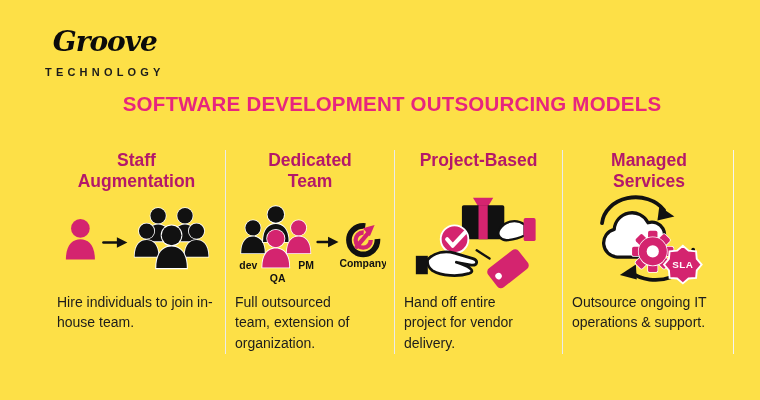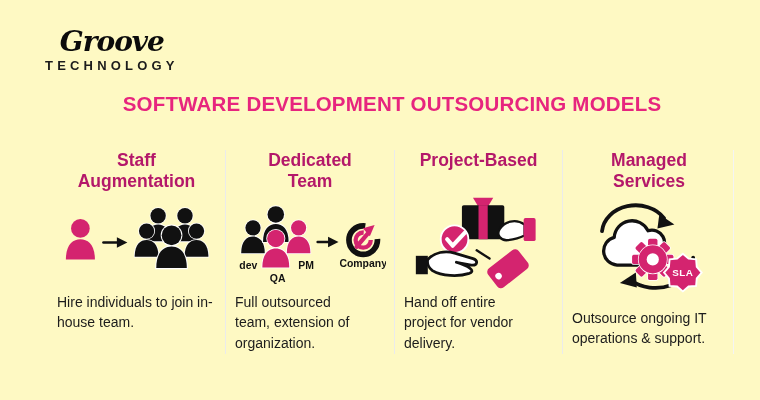--- a/index.html
+++ b/index.html
@@ -1,33 +1,33 @@
 <!DOCTYPE html>
 <html><head>
 <meta charset="utf-8">
 <style>
   html,body{margin:0;padding:0;background:#fff;}
-  .canvas{position:relative;width:760px;height:400px;background:#fef9c3;overflow:hidden;
+  .canvas{position:relative;width:760px;height:400px;background:#fde047;overflow:hidden;
           font-family:"Liberation Sans",sans-serif;}
   
   .logo{position:absolute;left:45px;top:28px;text-align:center;}
   .logo-main{font-family:"DejaVu Serif",serif;font-style:italic;font-weight:bold;
              font-size:28px;color:#0b0b0b;line-height:1;letter-spacing:-1px;}
-  .logo-sub{font-size:13px;font-weight:600;letter-spacing:4.2px;color:#1c1c1c;margin-top:2px;}
+  .logo-sub{font-size:11px;font-weight:600;letter-spacing:4.2px;color:#1c1c1c;margin-top:10px;}
   
   .title{position:absolute;top:92px;left:12px;width:100%;text-align:center;
          font-size:20.5px;font-weight:800;color:#E7257E;letter-spacing:.2px;}
   
   .divider{position:absolute;top:150px;height:204px;width:1px;background:#ebebeb;}
   .divider.d1{left:225px;} .divider.d2{left:394px;} .divider.d3{left:562px;}
   .divider.d4{left:733px;background:#f4f4f4;}
   
   .col{position:absolute;top:146px;display:flex;flex-direction:column;align-items:center;}
   .col1{left:48px;width:177px;} .col2{left:226px;width:168px;}
-  .col3{left:395px;width:167px;} .col4{left:563px;width:172px;gap:8px;}
+  .col3{left:395px;width:167px;} .col4{left:563px;width:172px;}
   .col-heading{font-size:17.5px;font-weight:800;color:#B4186A;text-align:center;
                line-height:1.18;min-height:46px;margin-top:4px;}
   .col1 .col-heading{max-width:160px;} .col2 .col-heading{max-width:120px;}
   .col3 .col-heading{max-width:165px;} .col4 .col-heading{max-width:120px;}
   .col-icon{height:92px;display:flex;align-items:center;justify-content:center;overflow:visible;}
   .col-desc{font-size:14px;color:#1c1c1c;line-height:1.45;align-self:flex-start;
             padding-left:9px;margin-top:4px;}
   .col1 .col-desc{max-width:156px;} .col2 .col-desc{max-width:133px;}
   .col3 .col-desc{max-width:134px;} .col4 .col-desc{max-width:140px;}
   .iconlabel{font-family:"Liberation Sans",sans-serif;font-size:11px;font-weight:bold;fill:#111;}

